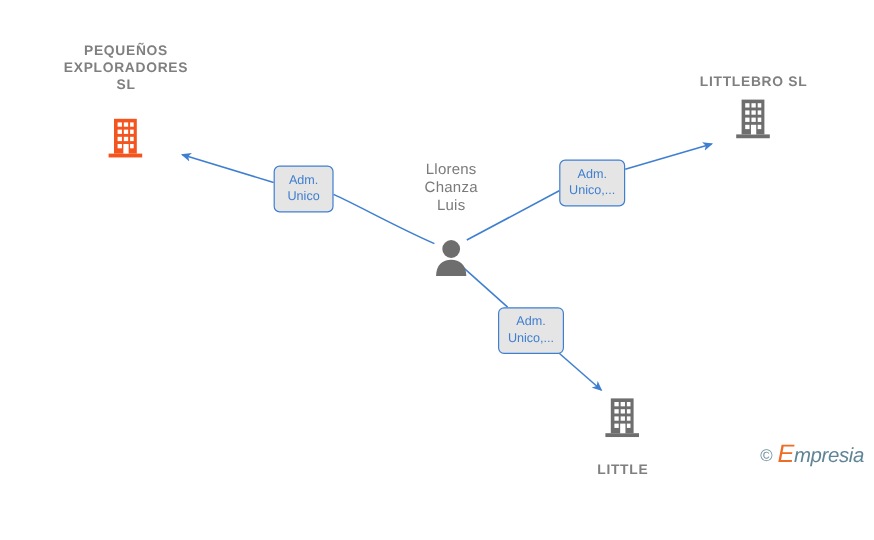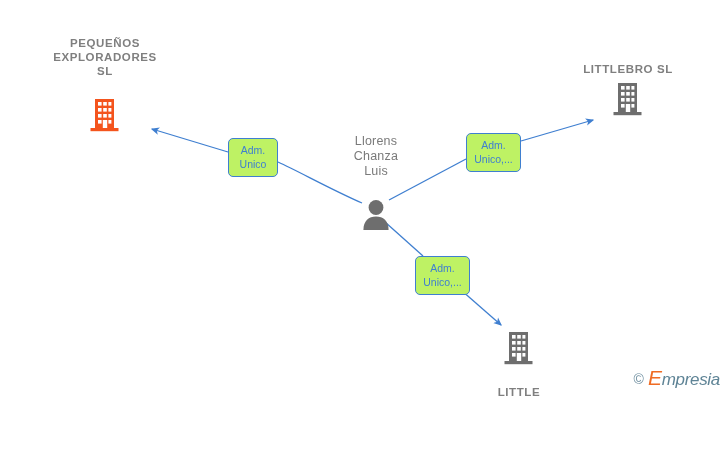--- a/index.html
+++ b/index.html
@@ -61,21 +61,21 @@
   #node-person     { left: 376px; top: 134px; align-items: center; }
   #node-littleminds{ left: 519px; top: 331px; }
 
   .gap-top  { margin-top: 20px; }
   .gap-top2 { margin-top: 6px; }
 
   
   .rel-label {
     position: absolute;
     box-sizing: border-box;
-    background: #bef264;
+    background: #e5e5e5;
     border: 1px solid #3f7fd0;
     border-radius: 5px;
     color: #3f7fd0;
     font-size: 10.5px;
     line-height: 14px;
     text-align: center;
     padding: 4px 6px 5px 6px;
     white-space: pre-line;
   }
   #rel-pequenos    { left: 228px; top: 138px; width: 50px; }

